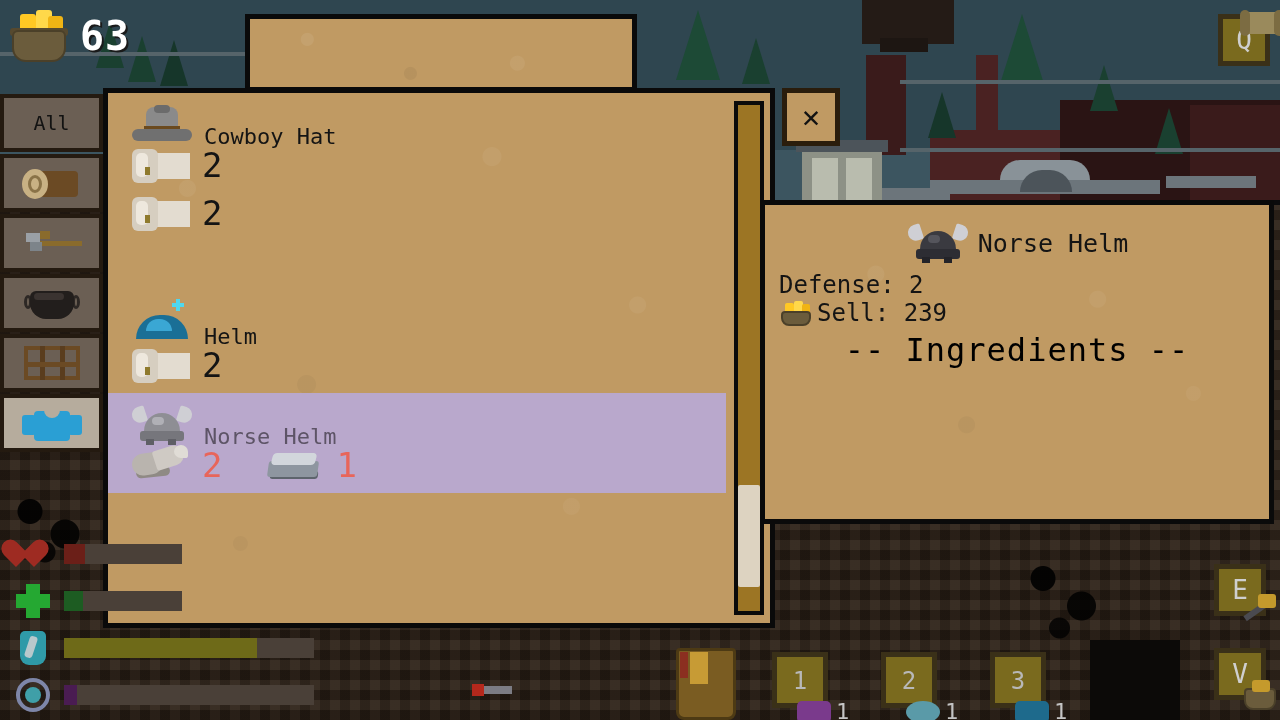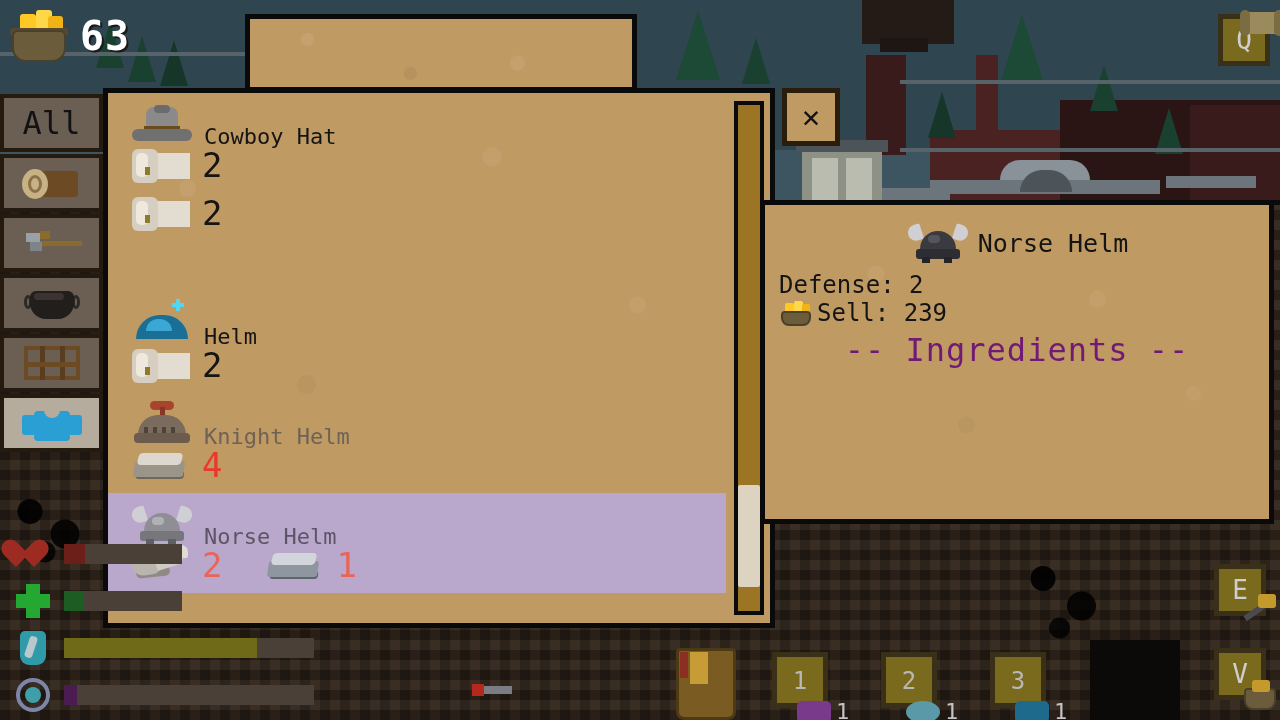--- a/index.html
+++ b/index.html
@@ -96,21 +96,21 @@
   #cat-bar {
     position:absolute; left:0px; top:94px; width:103px;
     display:flex; flex-direction:column; gap:2px;
   }
   .cat-btn {
     width:103px; height:58px; background:#6b5f54;
     border:4px solid #241a10; position:relative;
     display:flex; align-items:center; justify-content:center;
   }
   .cat-btn.sel { background:#b6ac9d; }
-  .cat-btn .lbl { font-size:32px; color:#121212; font-family:"DejaVu Sans Mono", monospace; }
+  .cat-btn .lbl { font-size:20px; color:#121212; font-family:"DejaVu Sans Mono", monospace; }
 
   .ic { position:relative; width:64px; height:40px; }
   
   .ic-log .body { position:absolute; left:6px; top:8px; width:52px; height:26px; background:#6b4a24; border-radius:4px; }
   .ic-log .end  { position:absolute; left:2px; top:6px; width:26px; height:30px; background:#c8b184; border-radius:50%; }
   .ic-log .ring { position:absolute; left:8px; top:12px; width:14px; height:18px; border:3px solid #8a7348; border-radius:50%; }
   
   .ic-tool .handle { position:absolute; left:18px; top:18px; width:44px; height:5px; background:#8a6b2c; }
   .ic-tool .head1 { position:absolute; left:6px; top:10px; width:14px; height:9px; background:#9aa0a6; }
   .ic-tool .head2 { position:absolute; left:10px; top:19px; width:12px; height:9px; background:#7d848a; }
@@ -260,21 +260,21 @@
   .info-stat {
     position:relative; font-size:24px; color:#141414; line-height:28px;
     font-family:"DejaVu Sans Mono", monospace; display:flex; align-items:center; gap:4px;
   }
   .mini-pouch { position:relative; width:34px; height:26px; flex:0 0 34px; }
   .mini-pouch .sack { position:absolute; left:2px; top:11px; width:30px; height:15px; background:#6b5c3c; border-radius:4px 4px 8px 8px; border:2px solid #4b4029; }
   .mini-pouch .c1 { position:absolute; left:6px;  top:3px; width:9px;  height:10px; background:#ffc824; border-radius:2px; }
   .mini-pouch .c2 { position:absolute; left:15px; top:1px; width:9px;  height:12px; background:#ffd84a; border-radius:2px; }
   .mini-pouch .c3 { position:absolute; left:23px; top:4px; width:8px;  height:9px;  background:#f0b414; border-radius:2px; }
   #ing-header {
-    position:relative; text-align:center; font-size:32px; color:#701a75; margin:4px 0 2px;
+    position:relative; text-align:center; font-size:32px; color:#000000; margin:4px 0 2px;
     font-family:"DejaVu Sans Mono", monospace; letter-spacing:1px;
   }
   .ing-row { position:relative; display:flex; align-items:center; height:50px; }
   .ing-row .nm {
     font-size:24px; color:#141414; margin-left:4px;
     font-family:"DejaVu Sans Mono", monospace;
   }
   .ing-row .ct {
     margin-left:auto; font-size:40px; color:#fa1e14; line-height:1;
     font-family:"DejaVu Sans Mono", monospace;
@@ -516,42 +516,20 @@
             <span class="back"></span>
               <span class="roll"></span>
               <span class="hl"></span>
               <span class="pin"></span>
           </span>
           <span class="ing-qty">2</span>
         </span>
       </div>
     </div>
 
-    <div class="recipe-row locked">
-      <div class="recipe-head">
-        <span class="spr sp-knight">
-          <span class="plume"></span>
-            <span class="stem"></span>
-            <span class="dome"></span>
-          <span class="slits"></span>
-            <span class="base"></span>
-        </span>
-        <span class="recipe-name">Knight Helm</span>
-      </div>
-      <div class="recipe-ings">
-        <span class="ing-cell">
-          <span class="spr sp-stone">
-            <span class="sh"></span>
-              <span class="body"></span>
-              <span class="top"></span>
-          </span>
-          <span class="ing-qty lack">4</span>
-        </span>
-      </div>
-    </div>
 
     <div class="recipe-row selected">
       <div class="recipe-head">
         <span class="spr sp-norse">
           <span class="hornL"></span>
             <span class="hornR"></span>
             <span class="dome"></span>
           <span class="hl"></span>
             <span class="base"></span>
             <span class="ftL"></span>

